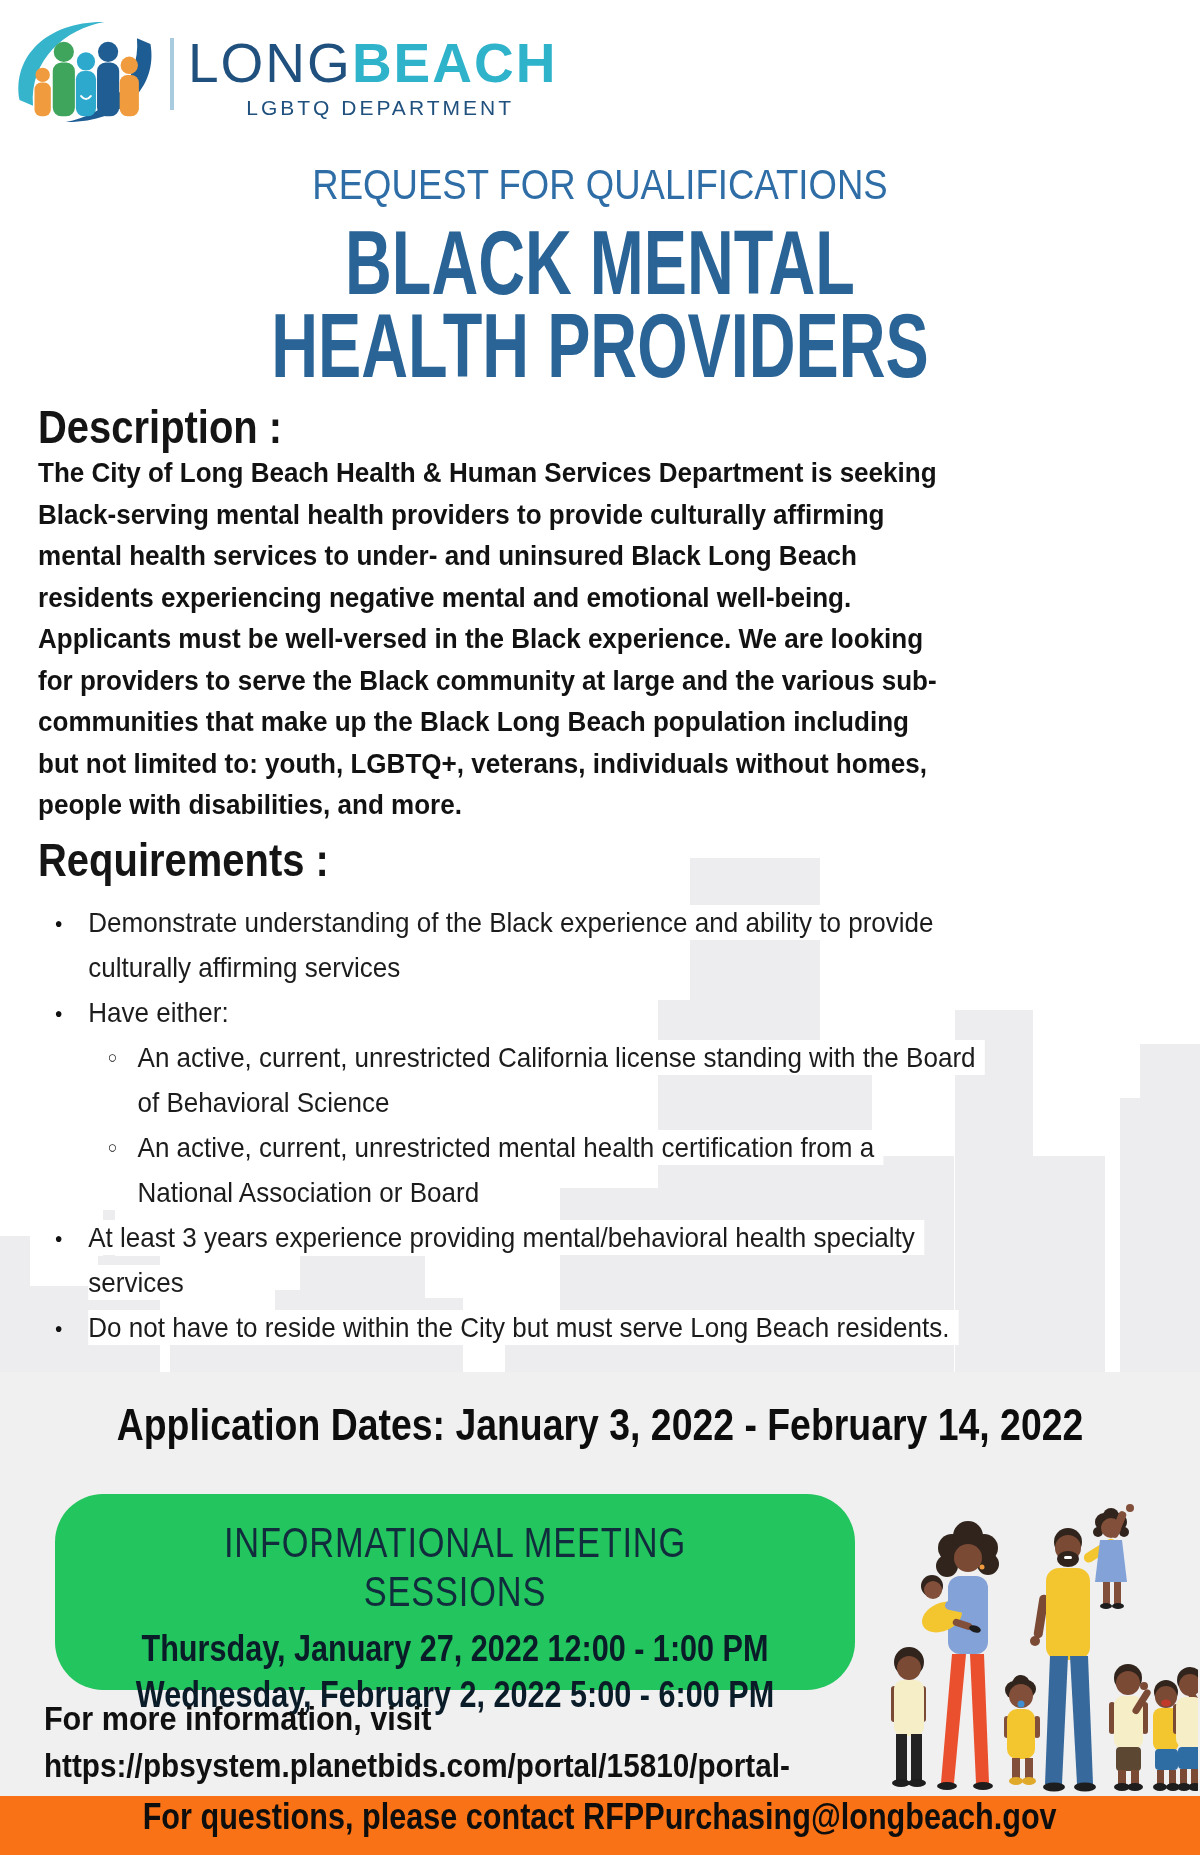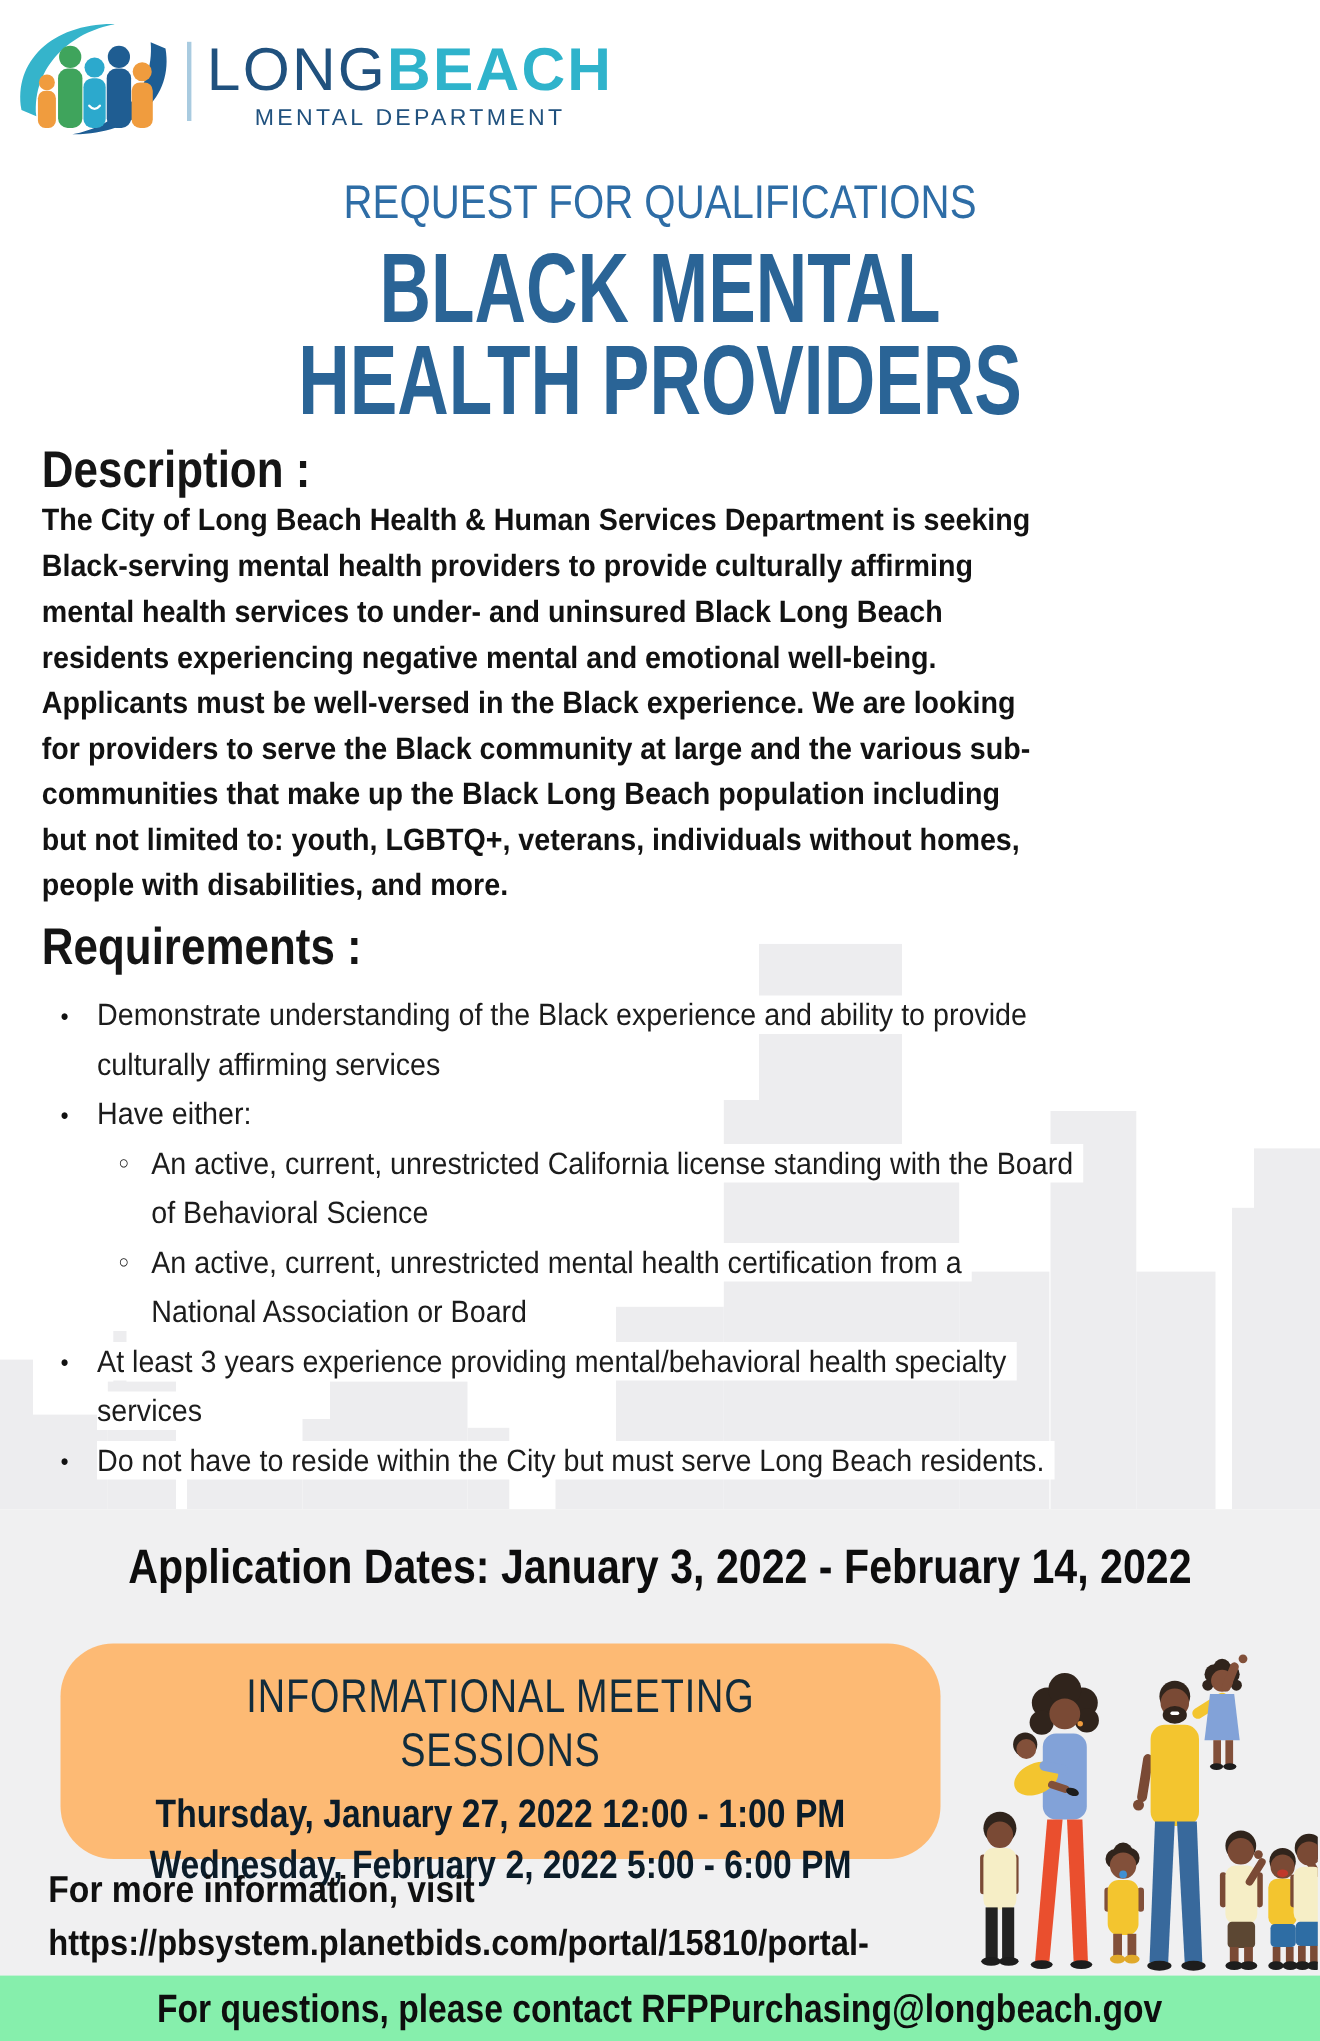--- a/index.html
+++ b/index.html
@@ -46,36 +46,36 @@
   
   .skyline{left:0; top:858px; width:1200px; height:514px; z-index:0;}
   .content{z-index:1;}
   
   .gray-band{left:0; top:1372px; width:1200px; height:483px; background:#f0f0f1; z-index:0;}
   .app-dates{left:0; top:1400px; width:1200px; text-align:center;
     font-size:44px; font-weight:700; color:#0d0d0d;
     transform:scaleX(.85); transform-origin:600px 0; z-index:1;}
   
   .meeting-box{left:55px; top:1494px; width:800px; height:196px;
-    background:#fdba74; border-radius:48px; z-index:1; text-align:center;}
+    background:#22c55e; border-radius:48px; z-index:1; text-align:center;}
   .meeting-title{margin-top:24px; font-size:43px; font-weight:400; color:#112c3c;
     letter-spacing:1px; transform:scaleX(.8); transform-origin:400px 0;}
   .meeting-session{font-size:36px; font-weight:700; color:#0b1c29; line-height:46px;
     transform:scaleX(.85); transform-origin:400px 0;}
   .meeting-session.first{margin-top:10px;}
   
   .more-info{left:0; top:1694px; width:878px; text-align:left; z-index:1;
     font-weight:700; color:#101010;}
   .more-info .l1{font-size:34px; line-height:48px; transform:scaleX(.9); transform-origin:439px 0;}
   .more-info .l2{font-size:33px; line-height:48px; transform:scaleX(.9); transform-origin:439px 0;}
   
   .family{left:876px; top:1496px; width:322px; height:300px; z-index:1;}
   
-  .footer-bar{left:0; top:1796px; width:1200px; height:59px; background:#86efac; z-index:2;
-    display:flex; align-items:center; justify-content:center;}
+  .footer-bar{left:0; top:1796px; width:1200px; height:59px; background:#f97316; z-index:2;
+    display:flex; justify-content:center;}
   .footer-text{font-size:36px; font-weight:700; color:#0e0e0e;
     transform:scaleX(.85); transform-origin:center; white-space:nowrap;}
 </style>
 </head>
 <body>
 
 <div class="page">
 
   <svg class="abs skyline" viewBox="0 0 1200 514" preserveAspectRatio="none">
     <g fill="#ededef">
@@ -114,21 +114,21 @@
     <path d="M76,86 Q81,92 86,86" stroke="#ffffff" stroke-width="2.2" fill="none" stroke-linecap="round"></path>
     <circle cx="104" cy="40" r="10.5" fill="#1f5d92"></circle>
     <rect x="92.5" y="51" width="23" height="56" rx="9" fill="#1f5d92"></rect>
     <circle cx="126" cy="54" r="9" fill="#f09c3e"></circle>
     <rect x="116" y="64" width="20" height="43" rx="8" fill="#f09c3e"></rect>
   </svg>
 
   <div class="abs logo-text content">
     <div class="logo-divider"></div>
     <div class="logo-wordmark"><span class="logo-long">LONG</span><span class="logo-beach">BEACH</span></div>
-    <div class="logo-dept">MENTAL DEPARTMENT</div>
+    <div class="logo-dept">LGBTQ DEPARTMENT</div>
   </div>
 
   <div class="abs eyebrow content">REQUEST FOR QUALIFICATIONS</div>
   <div class="abs main-title content">
     <div>BLACK MENTAL</div>
     <div>HEALTH PROVIDERS</div>
   </div>
 
   <div class="abs section-heading desc-heading content">Description :</div>
   <div class="abs desc-body content">The City of Long Beach Health &amp; Human Services Department is seeking

